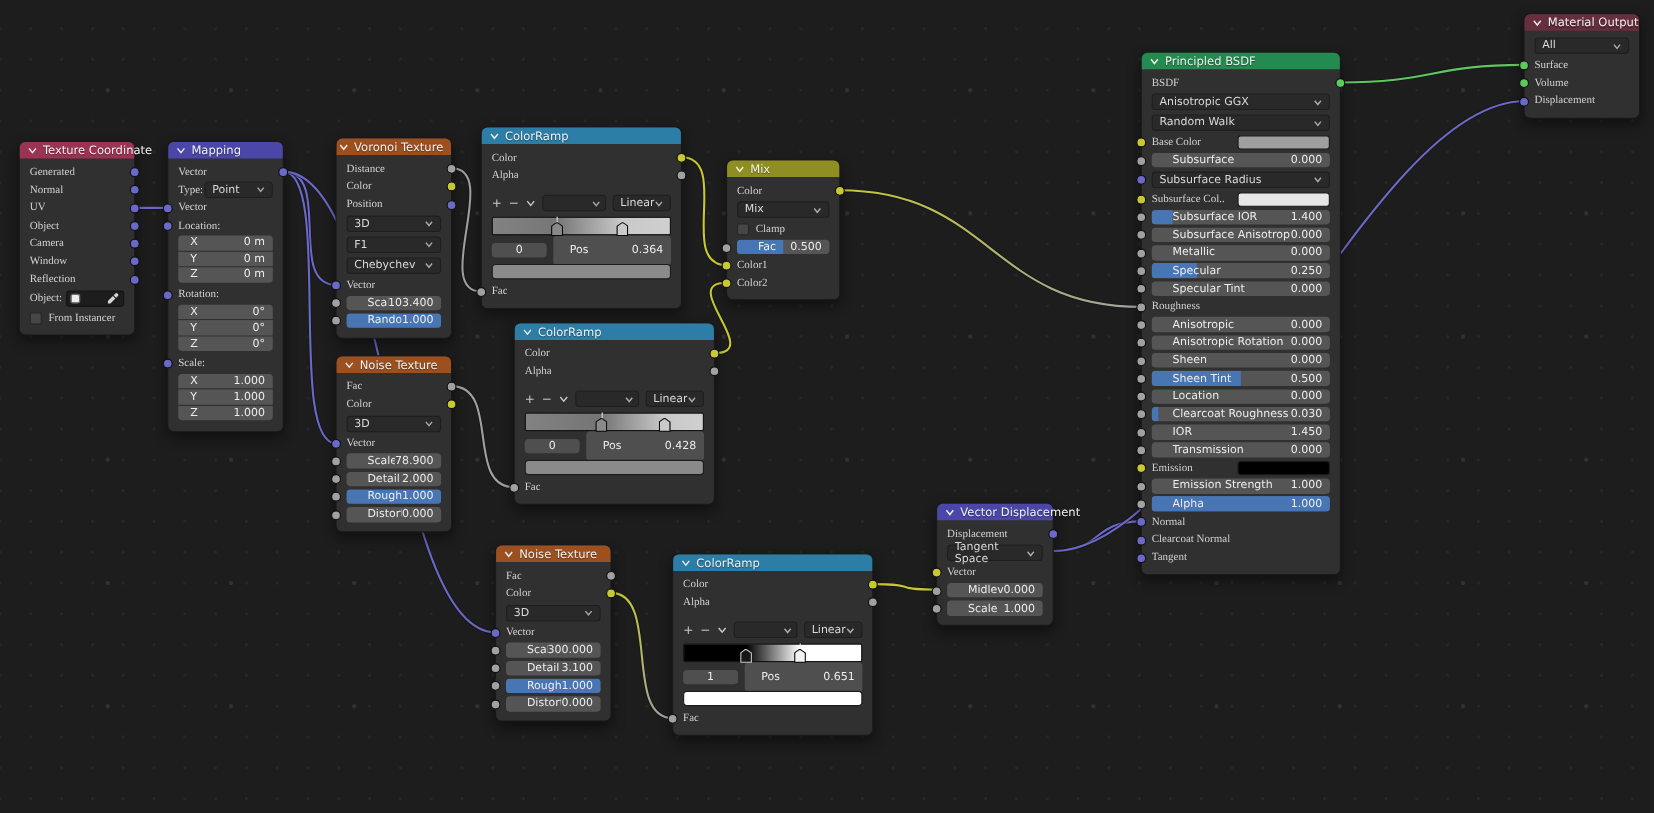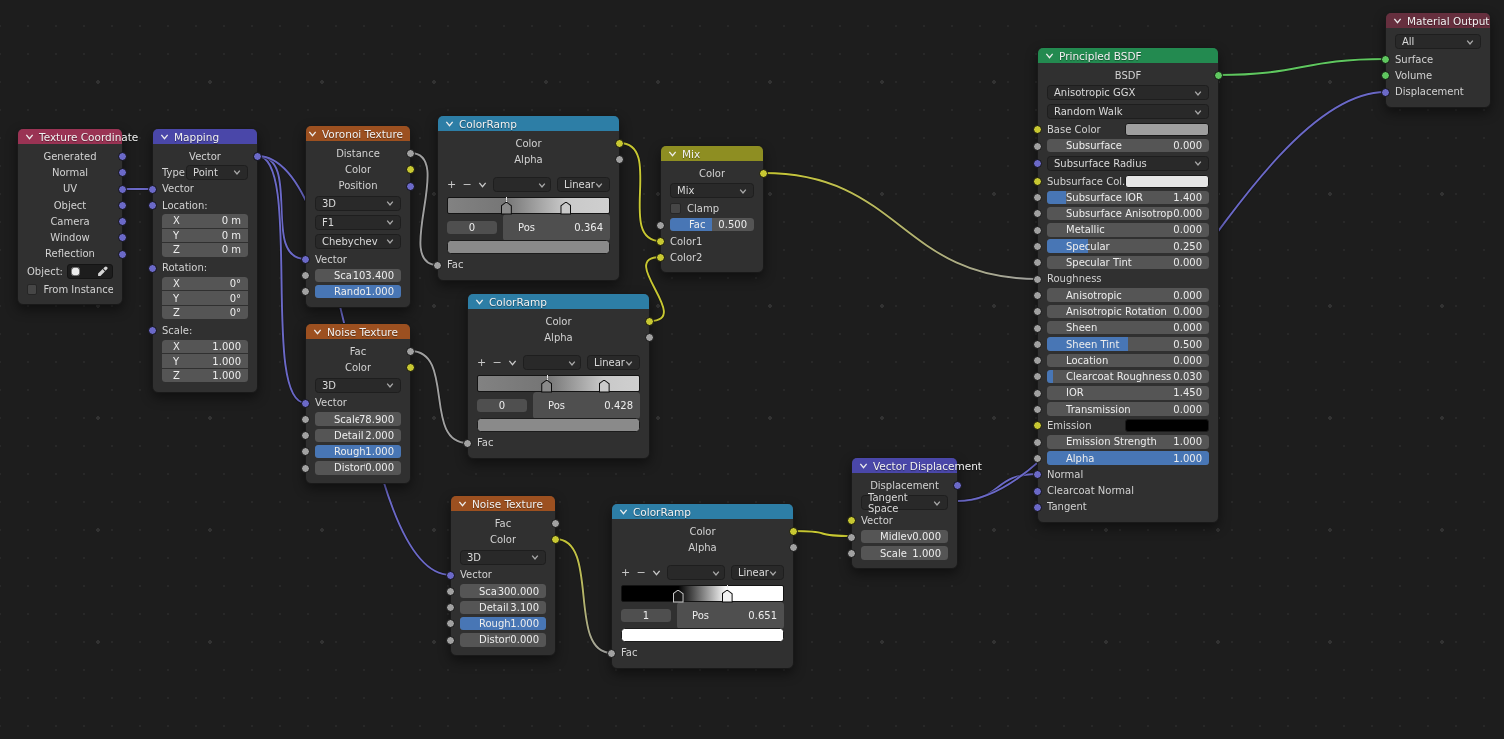--- a/index.html
+++ b/index.html
@@ -14,22 +14,22 @@
     font-family:"DejaVu Sans",sans-serif;
   }
   #wires{position:absolute;left:0;top:0;z-index:1;}
   .node{position:absolute;background:#303030;border:1px solid #191919;border-radius:6px;
         box-shadow:0 5px 12px rgba(0,0,0,.45);font-size:10px;color:#d2d2d2;z-index:2;}
   .nhead{height:15px;display:flex;align-items:center;gap:5px;padding:0 7px;
          border-radius:5px 5px 0 0;color:#f2f2f2;font-size:10.5px;white-space:nowrap;
          text-shadow:0 1px 1px rgba(0,0,0,.45);}
   .nbody{padding:4px 9px 7px;}
   .row{height:16.3px;display:flex;align-items:center;position:relative;white-space:nowrap;}
-  .r-out{justify-content:center;}
-  .lbl{overflow:hidden;text-overflow:clip;}
+  .r-out{justify-content:flex-start;}
+  .lbl{overflow:hidden;text-overflow:clip;font-family:Liberation Serif, serif;}
   .slider{position:relative;height:13.5px;background:#555;border-radius:3.5px;width:100%;
           display:flex;align-items:center;overflow:hidden;}
   .slider .fill{position:absolute;left:0;top:0;bottom:0;background:#4876b5;}
   .s-lbl{position:relative;margin-left:19px;flex:1;overflow:hidden;color:#ededed;}
   .s-val{position:relative;margin-right:7px;color:#ededed;}
   .ddrow{height:19px;display:flex;align-items:center;}
   .dd{height:15px;background:#292929;border:1px solid #1e1e1e;border-radius:3.5px;
       display:flex;align-items:center;padding:0 6px;width:100%;color:#dadada;box-sizing:border-box;}
   .dd .val{flex:1;overflow:hidden;}
   .r-labeldd .dd{width:62px;}

